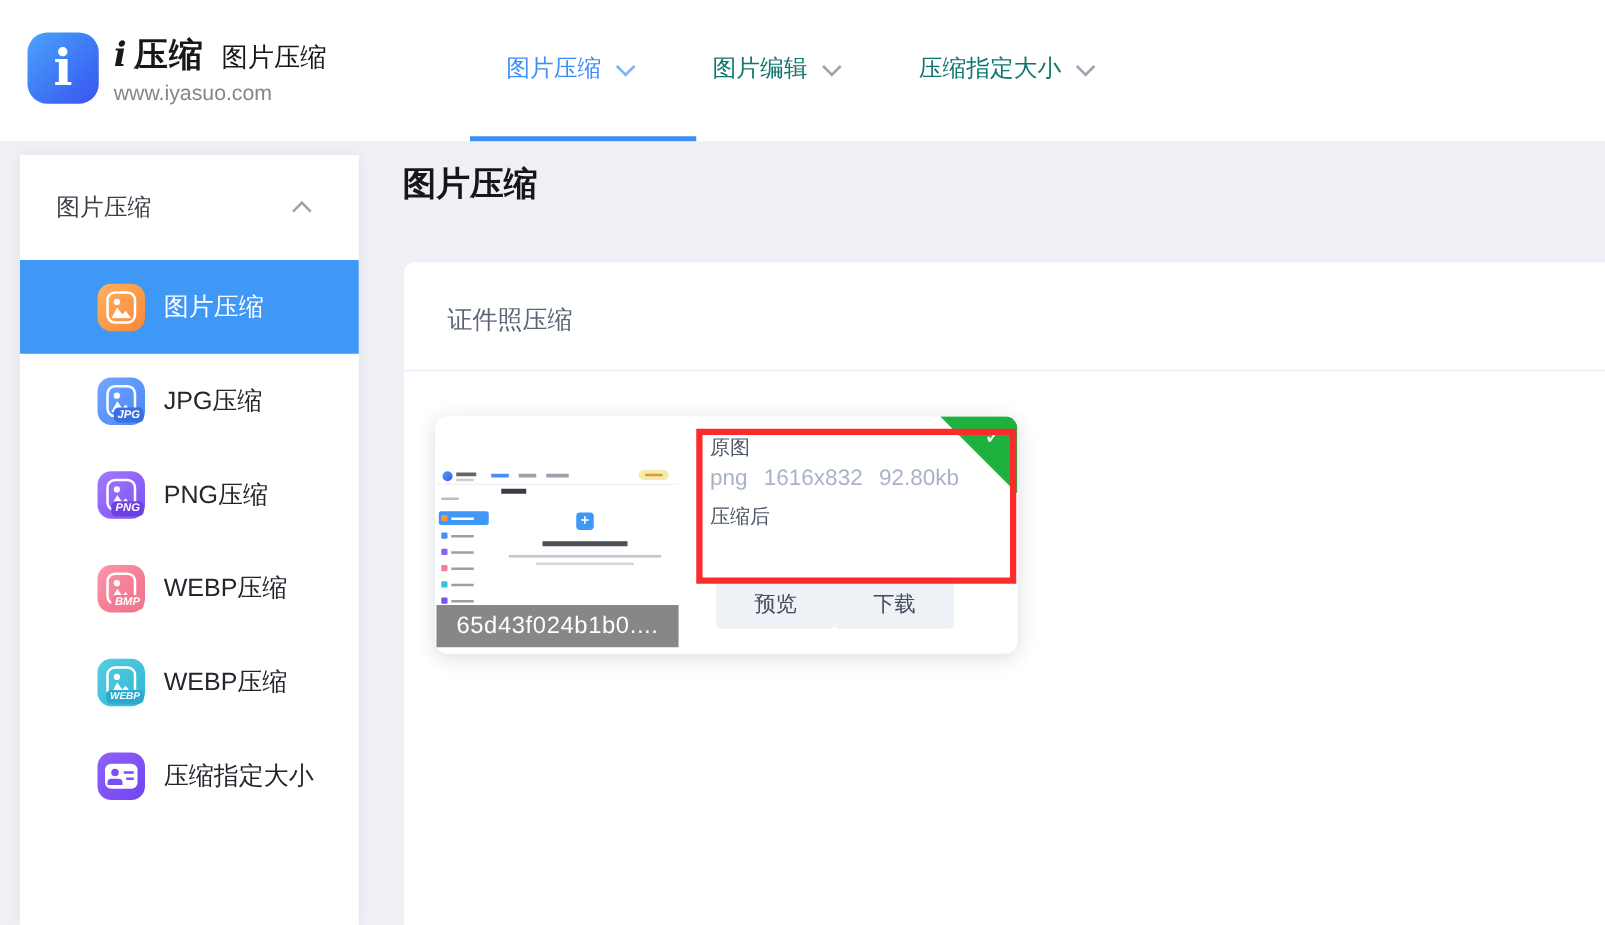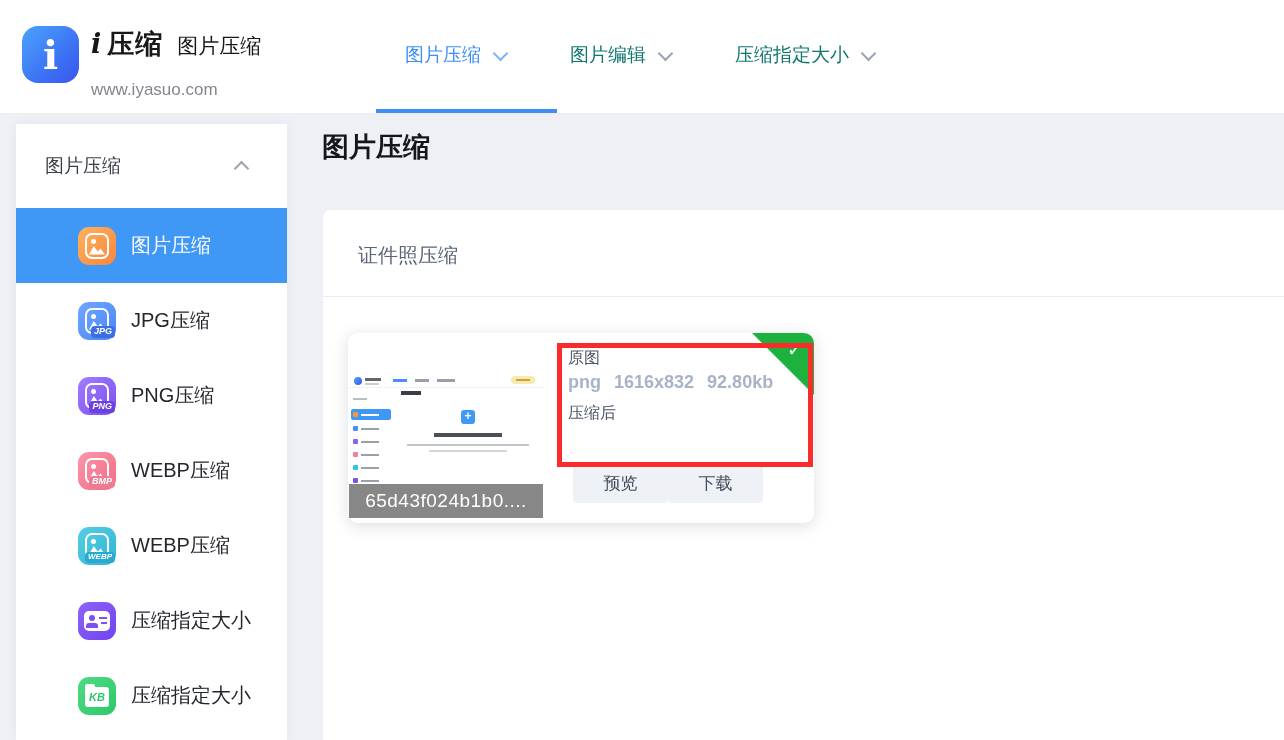--- a/index.html
+++ b/index.html
@@ -9,21 +9,21 @@
   .header{position:absolute;left:0;top:0;width:1284px;height:113px;background:#fff;border-bottom:1px solid #ebedf1;}
   .brand{position:absolute;left:22px;top:26px;display:flex;align-items:flex-start;cursor:pointer;}
   .logo{width:57px;height:57px;border-radius:16px;background:linear-gradient(135deg,#4aa4fb 0%,#3b6bf3 70%,#3c55ee 100%);
         display:flex;align-items:center;justify-content:center;color:#fff;
         font-family:"DejaVu Serif","Liberation Serif",serif;font-weight:bold;font-size:40px;line-height:1;}
   .brand-text{margin-left:12px;}
   .brand-line1{display:flex;align-items:baseline;}
   .brand-i{font-family:"DejaVu Serif","Liberation Serif",serif;font-style:italic;font-weight:bold;font-size:27px;color:#17181a;}
   .brand-title{font-weight:bold;font-size:27px;color:#17181a;margin-left:6px;letter-spacing:1px;}
   .brand-subtitle{font-size:21px;color:#17181a;margin-left:14px;}
-  .brand-url{font-size:17px;color:#82868e;margin-top:18px;}
+  .brand-url{font-size:17px;color:#82868e;margin-top:3px;}
 
   .nav{position:absolute;left:405px;top:42px;display:flex;gap:64px;}
   .nav-item{display:flex;align-items:center;font-size:19px;color:#0f766e;cursor:pointer;white-space:nowrap;}
   .nav-item.active{color:#3e8ef6;}
   .chev{display:inline-block;width:9px;height:9px;border-right:2px solid #9aa3b0;border-bottom:2px solid #9aa3b0;
         transform:rotate(45deg);margin-left:14px;margin-top:-4px;}
   .nav-item.active .chev{border-color:#7ab3f8;}
   .chev.up{transform:rotate(-135deg);margin-top:4px;}
   .nav-underline{position:absolute;left:376px;top:109px;width:181px;height:4px;background:#3e8ef6;}
 
@@ -96,21 +96,21 @@
                color:#fff;font-size:12px;line-height:13px;text-align:center;font-weight:bold;}
   .mini .mcap{position:absolute;left:85px;top:59px;width:68px;height:4px;background:#4a4f58;}
   .mini .mln1{position:absolute;left:58px;top:70px;width:122px;height:2px;background:#c2c6cd;}
   .mini .mln2{position:absolute;left:80px;top:76px;width:78px;height:2px;background:#d2d5da;}
   .fname{position:absolute;left:0;bottom:0;width:100%;height:34px;background:rgba(118,118,118,.88);
          color:#fff;font-size:19px;display:flex;align-items:center;justify-content:center;letter-spacing:.5px;}
 
   .info-label{position:absolute;left:220px;font-size:16px;color:#4c5566;}
   .info-value{position:absolute;left:220px;font-size:18px;color:#a9b3c6;white-space:nowrap;}
   .info-value span{margin-right:13px;}
-  .lab1{top:15px;} .val1{top:39px;font-weight:bold;} .lab2{top:70px;} .val2{top:94px;}
+  .lab1{top:15px;} .val1{top:39px;} .lab2{top:70px;} .val2{top:94px;}
   .btns{position:absolute;left:225px;top:131px;display:flex;}
   .btn{width:95px;height:39px;background:#eef1f6;border:none;border-radius:4px;font-size:17px;color:#414b5b;
        font-family:inherit;cursor:pointer;}
 
   .corner{position:absolute;right:0;top:0;width:62px;height:62px;background:#1db23d;
           clip-path:polygon(0 0,100% 0,100% 100%);border-top-right-radius:10px;}
   .corner .check{position:absolute;right:11px;top:5px;color:#fff;font-size:19px;font-weight:bold;}
 
   .red-annotation{position:absolute;left:234px;top:133px;width:246px;height:114px;border:5px solid #fb2b2b;
                   z-index:30;pointer-events:none;}
@@ -203,26 +203,20 @@
       <span class="lbl">WEBP压缩</span>
     </div>
     <div class="side-item">
       <span class="ic ic-violet">
           <i class="idcard">
             <i class="head"></i>
             <i class="body"></i>
             <i class="l1"></i>
             <i class="l2"></i>
           </i>
-        </span>
-      <span class="lbl">压缩指定大小</span>
-    </div>
-    <div class="side-item">
-      <span class="ic ic-green">
-          <i class="folder">KB</i>
         </span>
       <span class="lbl">压缩指定大小</span>
     </div>
   </div>
 
   <div class="page-title">图片压缩</div>
 
   <div class="panel">
     <div class="panel-title">证件照压缩</div>
     <div class="panel-divider"></div>

